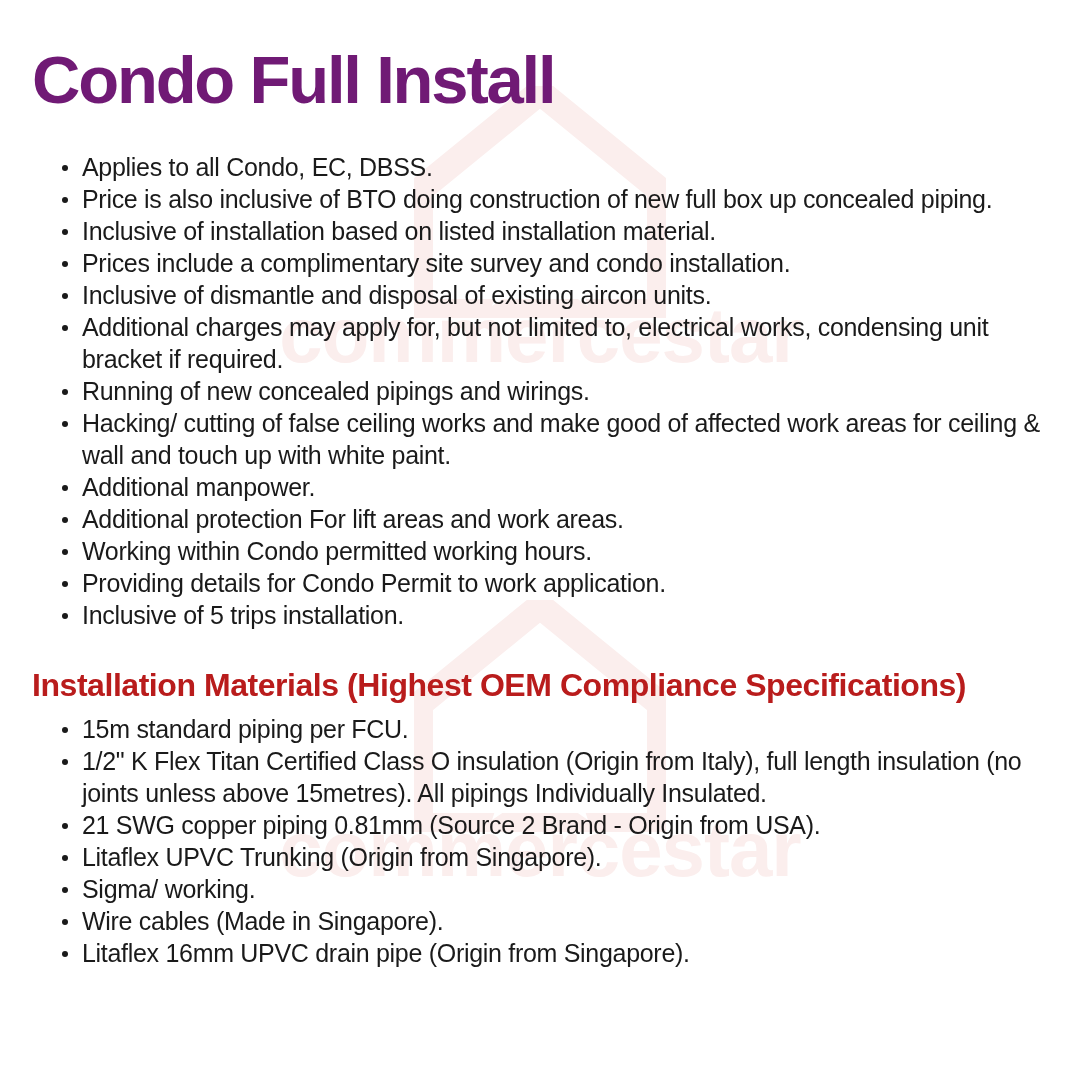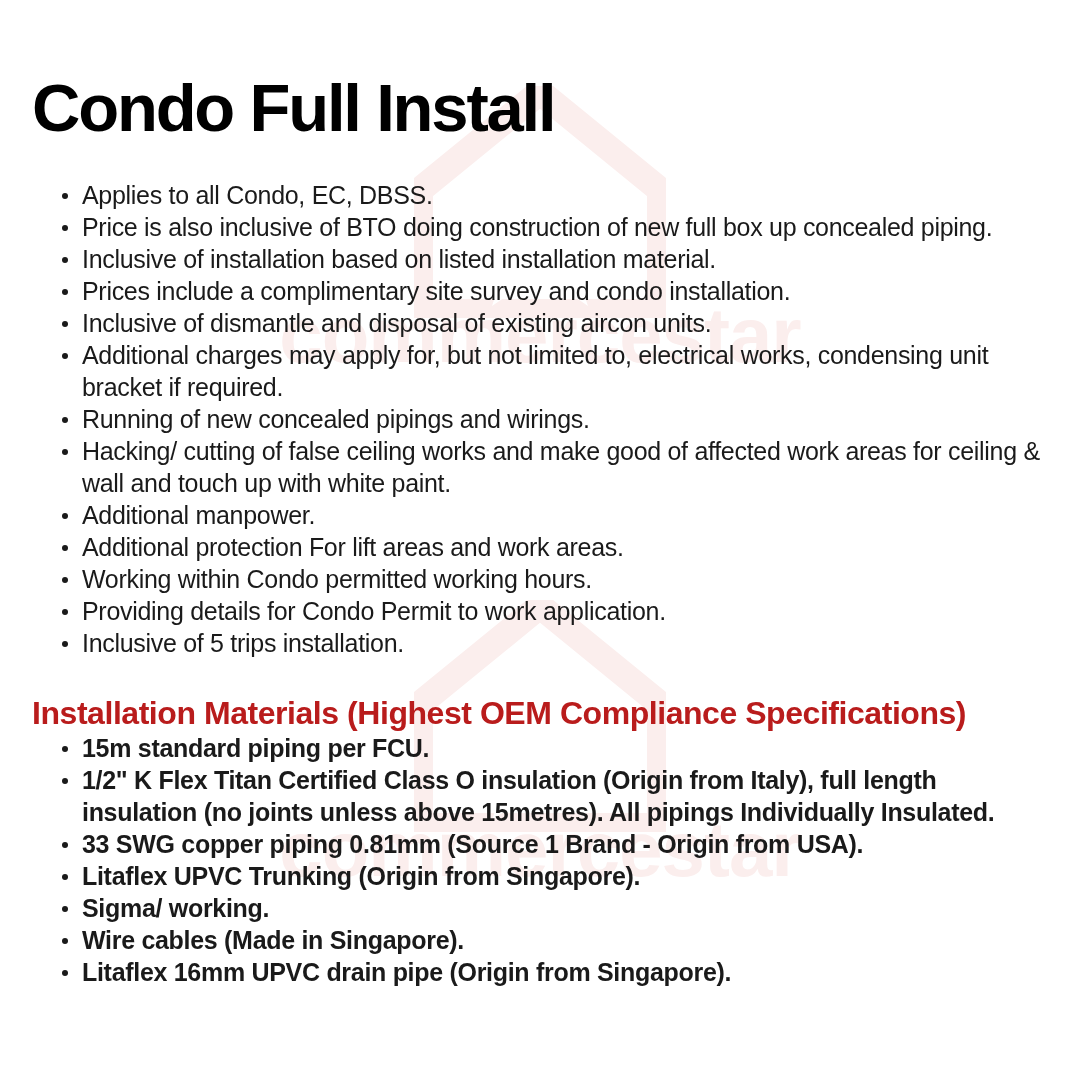--- a/index.html
+++ b/index.html
@@ -57,26 +57,26 @@
 
   
   .content {
     position: relative;
     z-index: 2;
     padding: 0 32px;
   }
 
   .title {
     margin: 0;
-    padding-top: 74px;
+    padding-top: 46px;
     font-size: 67px;
     font-weight: 800;
     letter-spacing: -2.2px;
     line-height: 1;
-    color: #000000;
+    color: #701a75;
   }
 
   .list {
     list-style: none;
     margin: 0;
     padding: 0;
   }
   .list.first { margin-top: 38px; }
 
   .list li {
@@ -102,21 +102,21 @@
 
   .section-heading {
     margin: 0;
     padding-top: 38px;
     font-size: 32px;
     line-height: 32px;
     font-weight: 700;
     letter-spacing: -0.45px;
     color: #b91c1c;
   }
-  .list.materials { margin-top: 3px; font-weight: bold; }
+  .list.materials { margin-top: 12px; }
 </style>
 </head>
 <body>
 
 <div class="page">
 
   <div class="watermark-layer">
     <div class="wm wm-1">
       <svg class="wm-logo" viewBox="0 0 252 232">
         <path d="M126 6 L246 104 L246 226 L6 226 L6 104 Z" fill="none" stroke="#fbeeed" stroke-width="26" stroke-linejoin="round"></path>
@@ -151,21 +151,21 @@
       <li>Working within Condo permitted working hours.</li>
       <li>Providing details for Condo Permit to work application.</li>
       <li>Inclusive of 5 trips installation.</li>
     </ul>
 
     <h2 class="section-heading">Installation Materials (Highest OEM Compliance Specifications)</h2>
 
     <ul class="list materials">
       <li>15m standard piping per FCU.</li>
       <li>1/2" K Flex Titan Certified Class O insulation (Origin from Italy), full length insulation (no joints unless above 15metres). All pipings Individually Insulated.</li>
-      <li>33 SWG copper piping 0.81mm (Source 1 Brand - Origin from USA).</li>
+      <li>21 SWG copper piping 0.81mm (Source 2 Brand - Origin from USA).</li>
       <li>Litaflex UPVC Trunking (Origin from Singapore).</li>
       <li>Sigma/ working.</li>
       <li>Wire cables (Made in Singapore).</li>
       <li>Litaflex 16mm UPVC drain pipe (Origin from Singapore).</li>
     </ul>
 
   </div>
 </div>
 
 </body></html>

